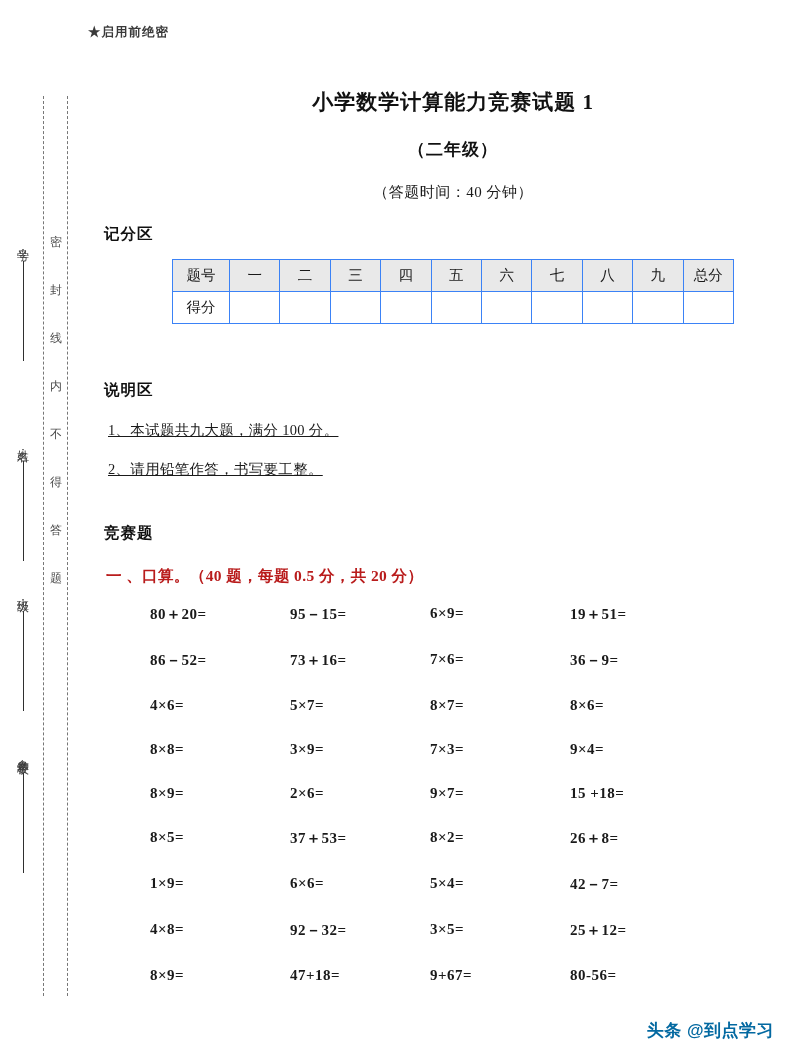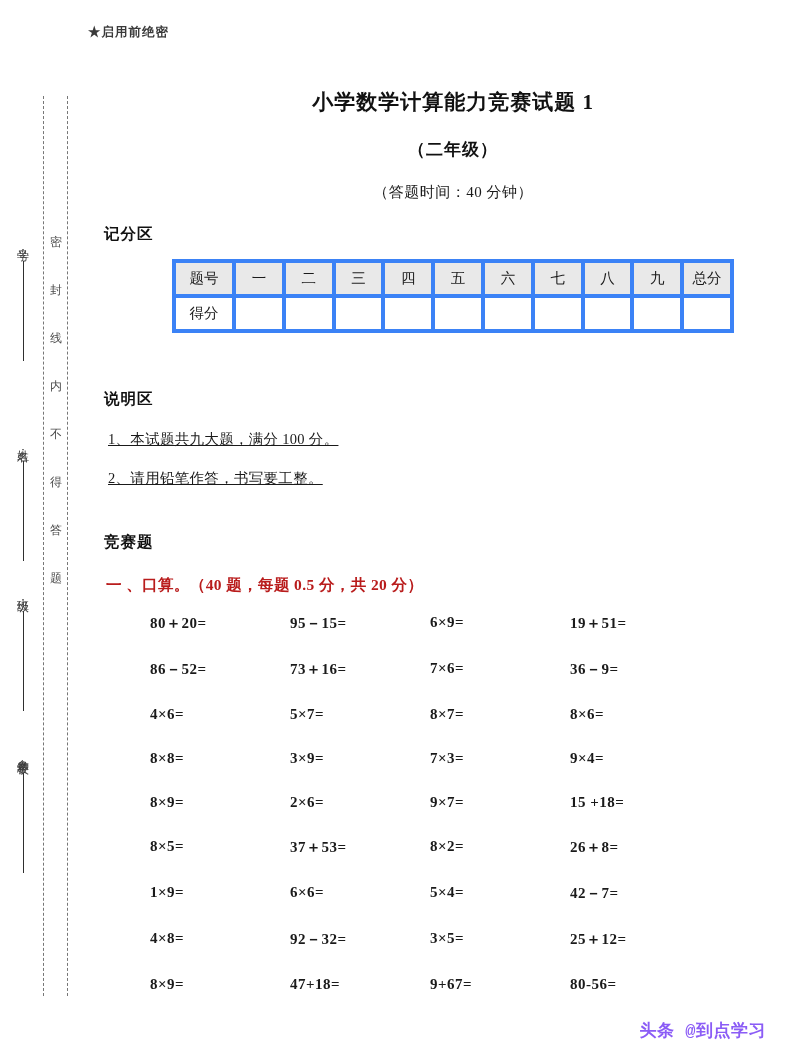--- a/index.html
+++ b/index.html
@@ -141,21 +141,21 @@
   .score-wrap {
     margin-top: 22px;
   }
   table.score-table {
     border-collapse: collapse;
     margin: 14px auto 0 auto;
     width: 562px;
     table-layout: fixed;
   }
   table.score-table td {
-    border: 4px solid #3b82f6;
+    border: 1px solid #3b82f6;
     height: 31px;
     text-align: center;
     vertical-align: middle;
     font-size: 14.5px;
     color: #1a1a1a;
     padding: 0;
   }
   table.score-table tr.head-row td {
     background: #e9e9e9;
   }
@@ -201,26 +201,26 @@
     font-size: 15px;
     color: #1a1a1a;
     white-space: pre;
     letter-spacing: 0.5px;
     font-weight: bold;
   }
 
   
   .watermark {
     position: absolute;
-    right: 24px;
+    right: 16px;
     bottom: 12px;
     font-size: 17px;
     font-weight: bold;
-    color: #8b5cf6;
-    font-family: Liberation Mono, monospace;
+    color: #0369a1;
+    font-family: Liberation Sans, sans-serif;
     white-space: nowrap;
     letter-spacing: 0.5px;
   }
 </style>
 </head>
 <body>
 
 <div class="secret-mark">★启用前绝密</div>
 
 <div class="seal-zone">

